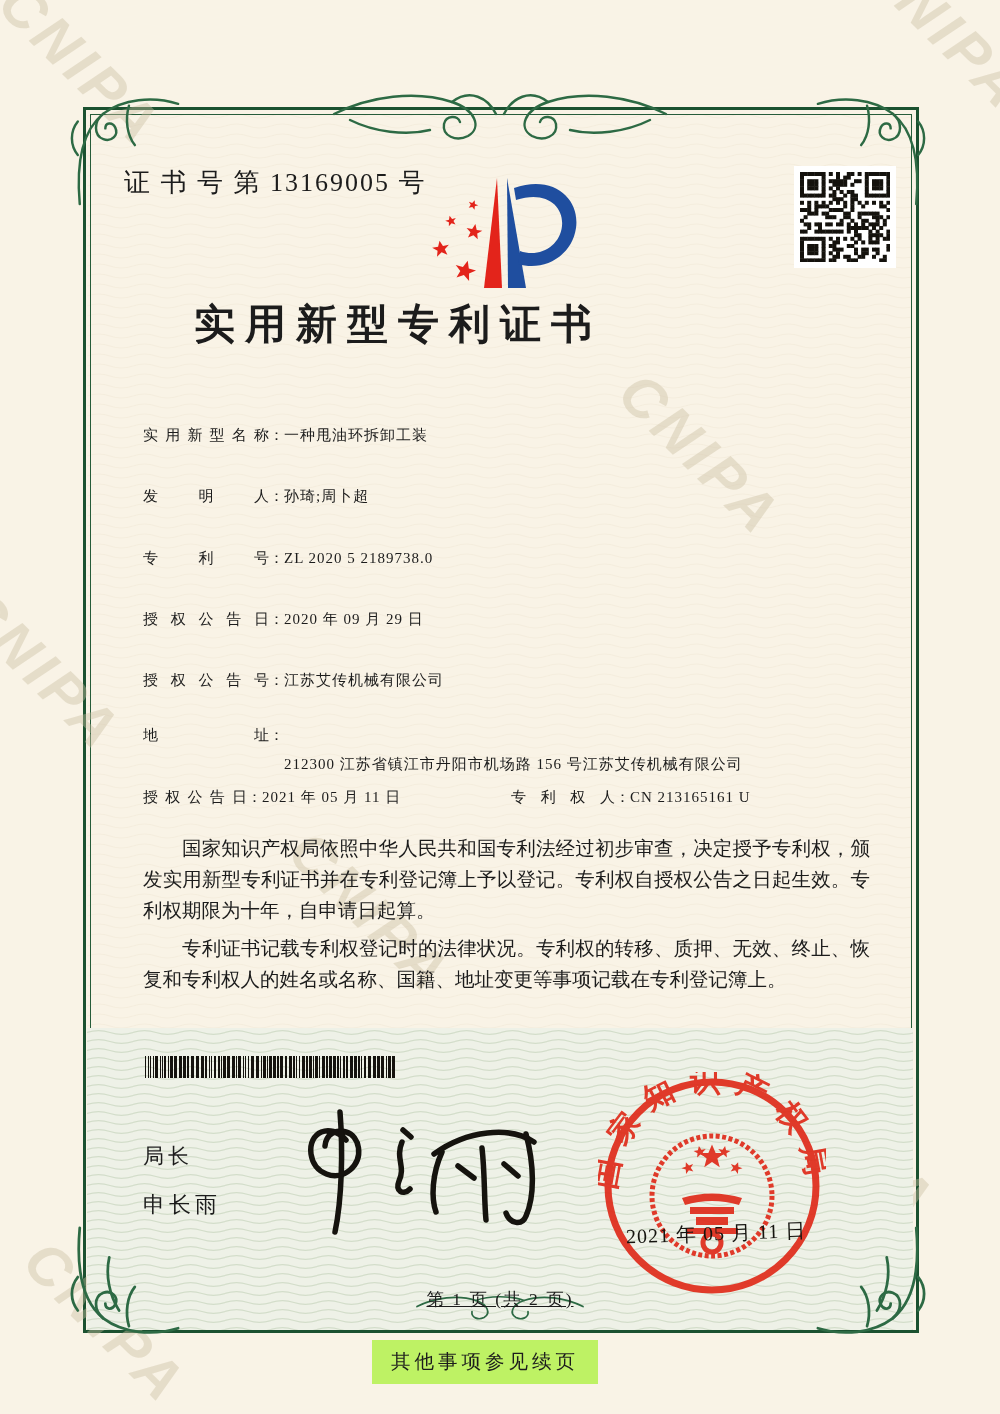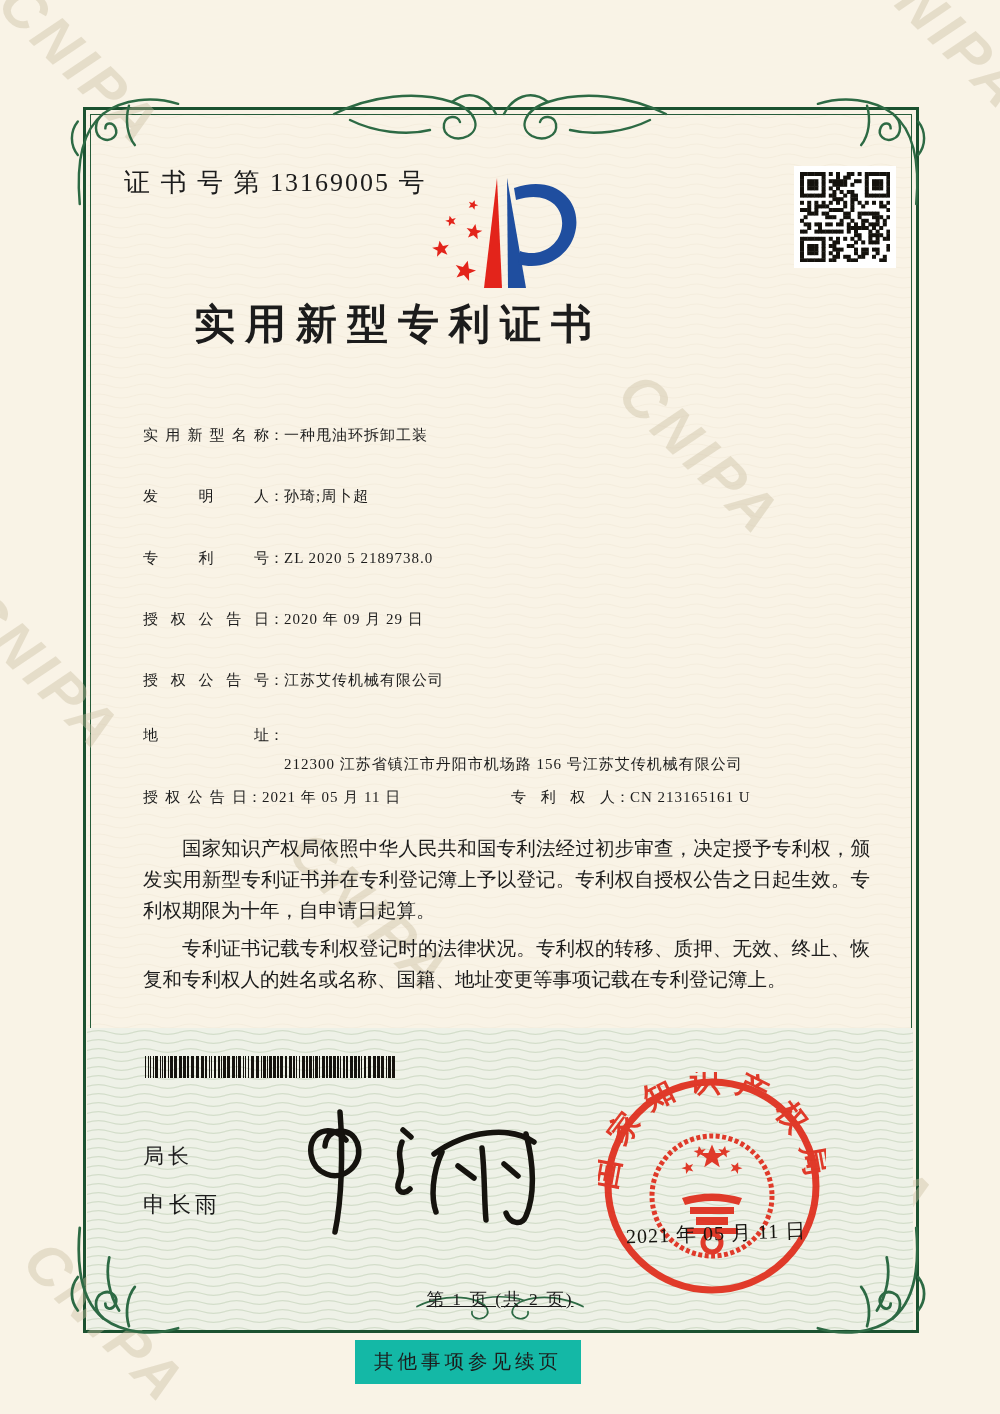--- a/index.html
+++ b/index.html
@@ -67,22 +67,22 @@
   .seal-date{
     position:absolute;left:626px;top:1220px;width:190px;z-index:7;
     font-size:20px;color:#15140f;transform:rotate(-2deg);letter-spacing:1px;white-space:nowrap;
   }
   
   .page-info{
     position:absolute;left:0;top:1287px;width:1000px;text-align:center;
     font-size:17.5px;z-index:5;letter-spacing:2px;text-decoration:underline;
   }
   .note-box{
-    position:absolute;left:355px;top:1340px;width:226px;height:44px;
-    background:#14b8a6;z-index:5;text-align:center;line-height:44px;
+    position:absolute;left:372px;top:1340px;width:226px;height:44px;
+    background:#bef264;z-index:5;text-align:center;line-height:44px;
     font-size:19.5px;letter-spacing:4px;
   }
   
   .orn{position:absolute;z-index:4;pointer-events:none;}
   svg{display:block;}
 </style>
 </head>
 <body>
 
 <span class="wm" style="left:-20px;top:30px">CNIPA</span>

